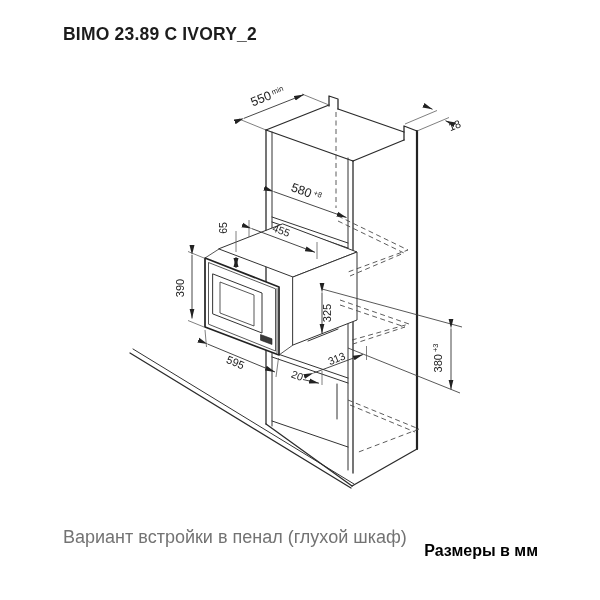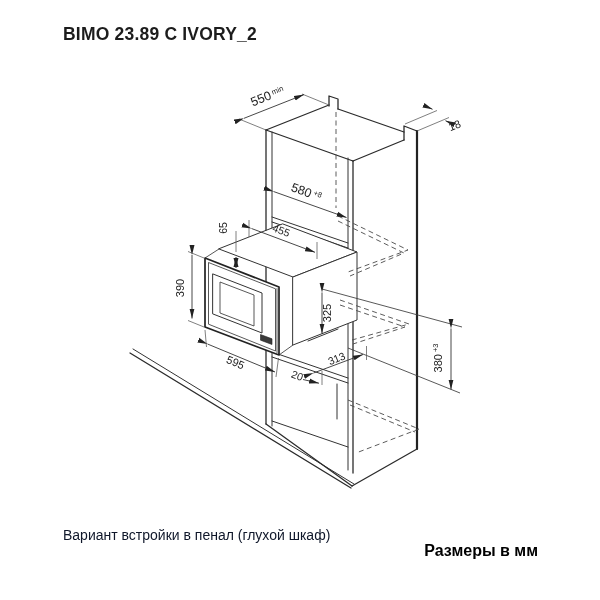--- a/index.html
+++ b/index.html
@@ -1,21 +1,21 @@
 <!DOCTYPE html>
 <html><head>
 <meta charset="utf-8">
 <style>
   html,body{margin:0;padding:0;background:#fff;}
   #stage{position:relative;width:600px;height:600px;background:#fff;overflow:hidden;
          font-family:"Liberation Sans",sans-serif;}
   #stage svg{position:absolute;left:0;top:0;}
   .page-title{position:absolute;left:63px;top:24px;font-size:17.5px;font-weight:700;
               color:#1c1c1c;letter-spacing:.2px;white-space:nowrap;}
-  .caption-left{position:absolute;left:63px;top:527px;font-size:14px;color:#0f172a;white-space:nowrap;}
+  .caption-left{position:absolute;left:63px;top:527px;font-size:18px;color:#737373;white-space:nowrap;}
   .caption-right{position:absolute;right:62px;top:542px;font-size:16px;font-weight:700;
                  color:#000000;white-space:nowrap;}
   
   .s-main{stroke:#2b2b2b;stroke-width:1.3;fill:none;stroke-linecap:round;stroke-linejoin:round;}
   .s-thick{stroke:#222;stroke-width:2.2;fill:none;stroke-linecap:round;}
   .s-mid{stroke:#333;stroke-width:1;fill:none;stroke-linecap:round;}
   .s-thin{stroke:#3a3a3a;stroke-width:.85;fill:none;}
   .s-dash{stroke:#4a4a4a;stroke-width:.9;stroke-dasharray:5 3.5;fill:none;}
   .s-dim{stroke:#333;stroke-width:.9;fill:none;}
   .s-ext{stroke:#555;stroke-width:.75;fill:none;}

